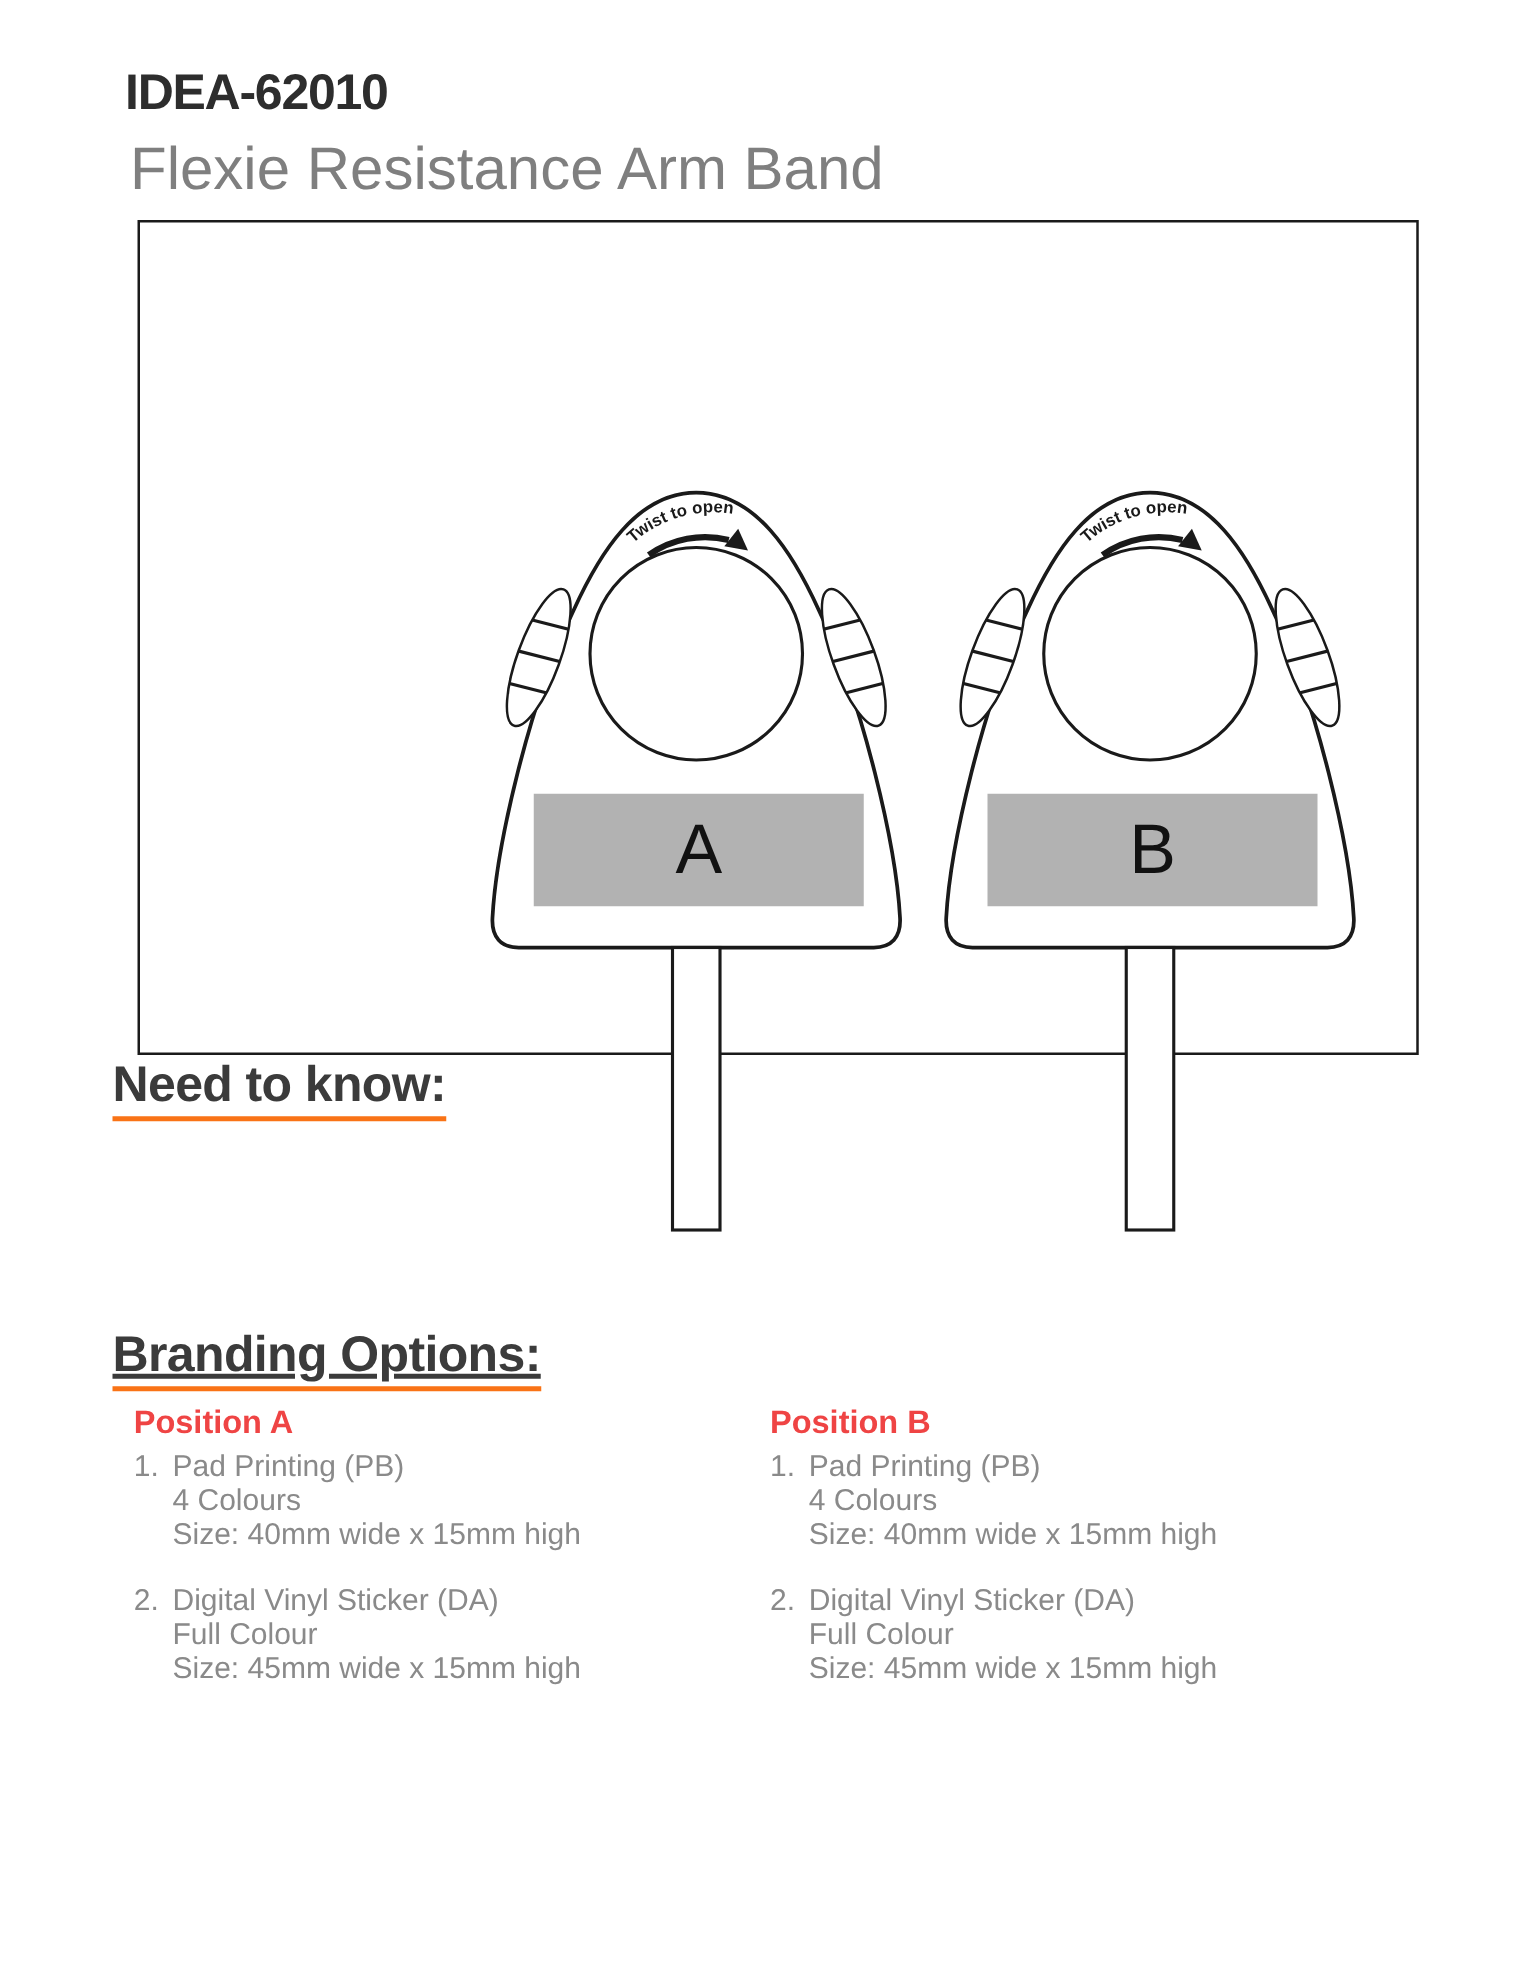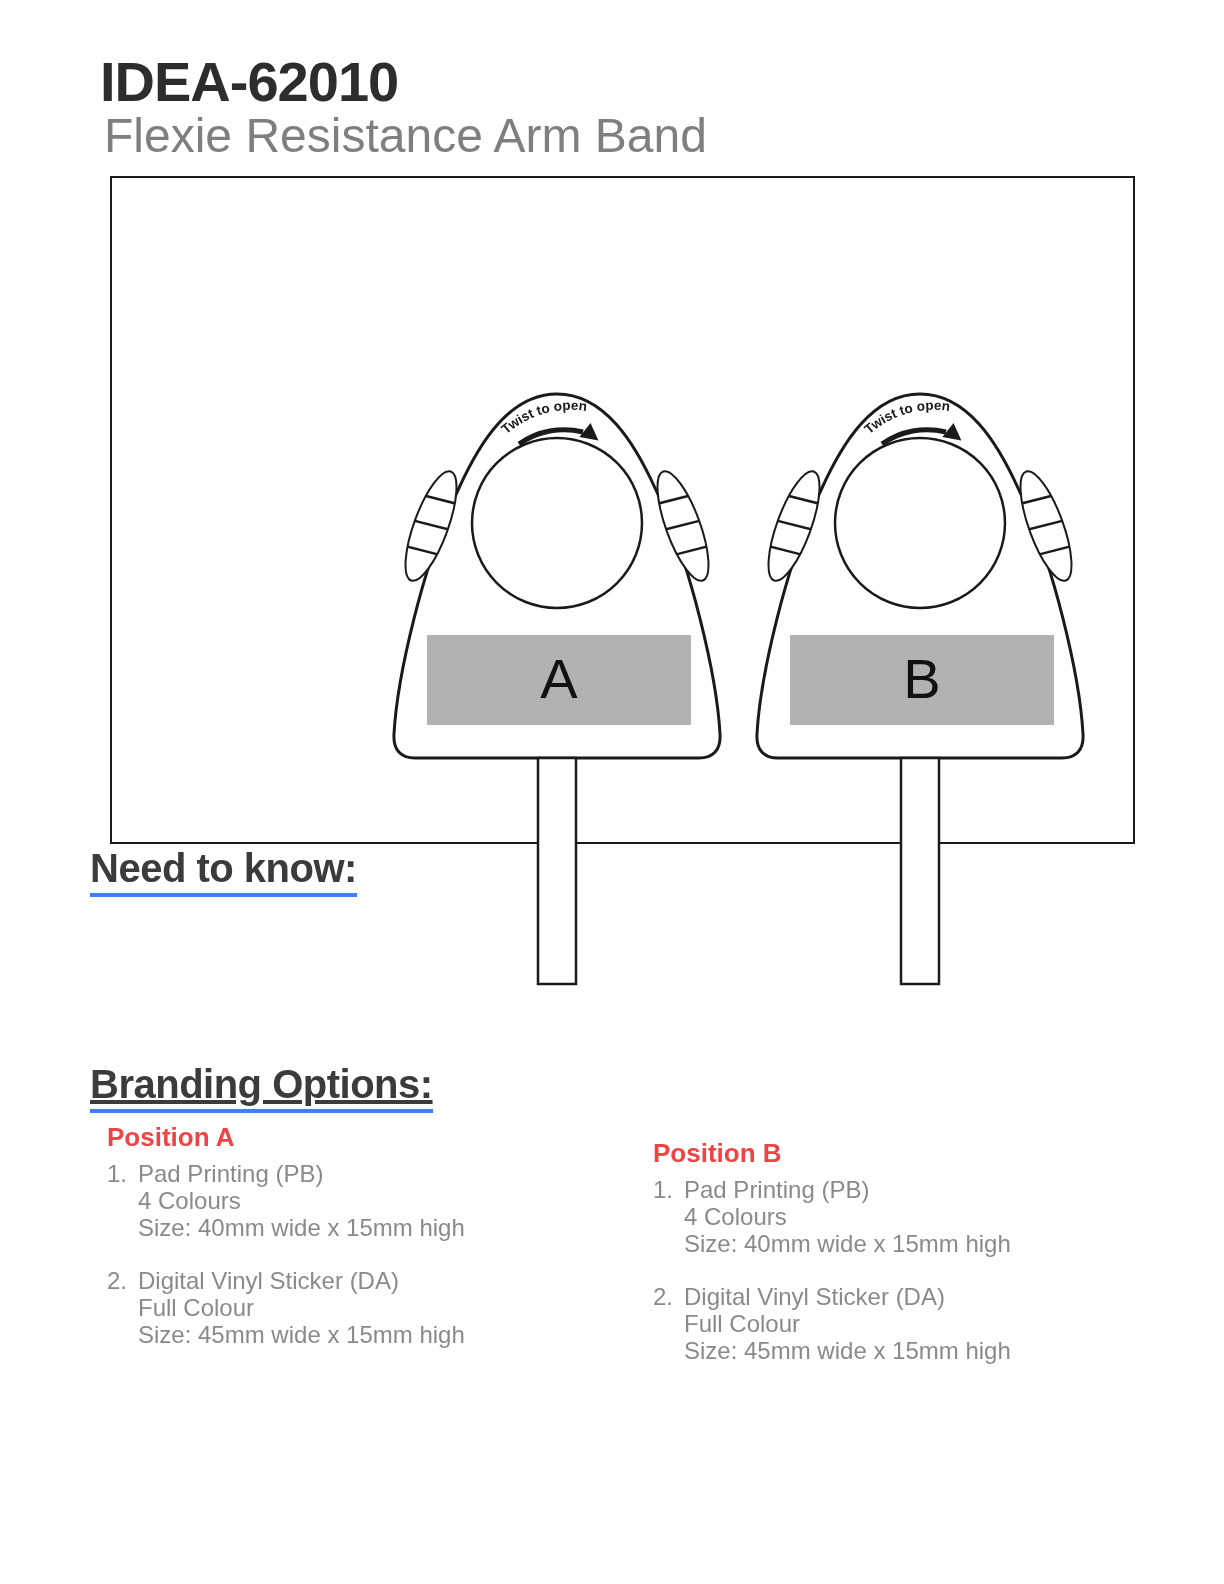--- a/index.html
+++ b/index.html
@@ -5,52 +5,52 @@
   html,body{margin:0;padding:0;background:#ffffff;}
   .page{
     position:relative;
     width:1224px;height:1584px;
     background:#ffffff;
     font-family:"Liberation Sans", sans-serif;
     overflow:hidden;
   }
   .product-code{
     position:absolute;left:100px;top:54px;
-    font-size:56px;font-weight:bold;color:#2d2d2d;
+    font-size:40px;font-weight:bold;color:#2d2d2d;
     letter-spacing:-1px;line-height:1;
   }
   .product-name{
     position:absolute;left:104px;top:112px;
     font-size:48px;font-weight:normal;color:#7f7f7f;
     letter-spacing:0px;line-height:1;
   }
   .image-box{
     position:absolute;left:110px;top:176px;
     width:1021px;height:664px;
     border:2px solid #1a1a1a;background:#ffffff;
   }
   .device{position:absolute;width:340px;height:600px;}
   .device.a{left:275px;top:210px;}
   .device.b{left:638px;top:210px;}
   .section-heading{
     position:absolute;
     font-size:40px;font-weight:bold;color:#3b3b3b;
     line-height:1;letter-spacing:-0.5px;
-    padding-bottom:5px;border-bottom:4px solid #3b82f6;
+    padding-bottom:5px;border-bottom:4px solid #f97316;
     display:inline-block;
   }
   .h-need{left:90px;top:848px;}
   .h-branding{left:90px;top:1064px;text-decoration:underline;}
   .note-line{
     position:absolute;left:90px;top:904px;
     font-size:23px;color:#8a8a8a;line-height:1.2;
   }
   .bo-col{position:absolute;width:540px;}
   .bo-col.a{left:107px;top:1124px;}
-  .bo-col.b{left:653px;top:1124px;margin-top:16px;}
+  .bo-col.b{left:616px;top:1124px;}
   .bo-title{
     font-size:26px;font-weight:bold;color:#ef4444;
     line-height:1;margin:0 0 10px 0;
   }
   .bo-item{
     display:flex;
     font-size:24px;color:#8a8a8a;line-height:27px;
     margin-bottom:26px;
   }
   .bo-num{width:31px;flex:0 0 31px;}

